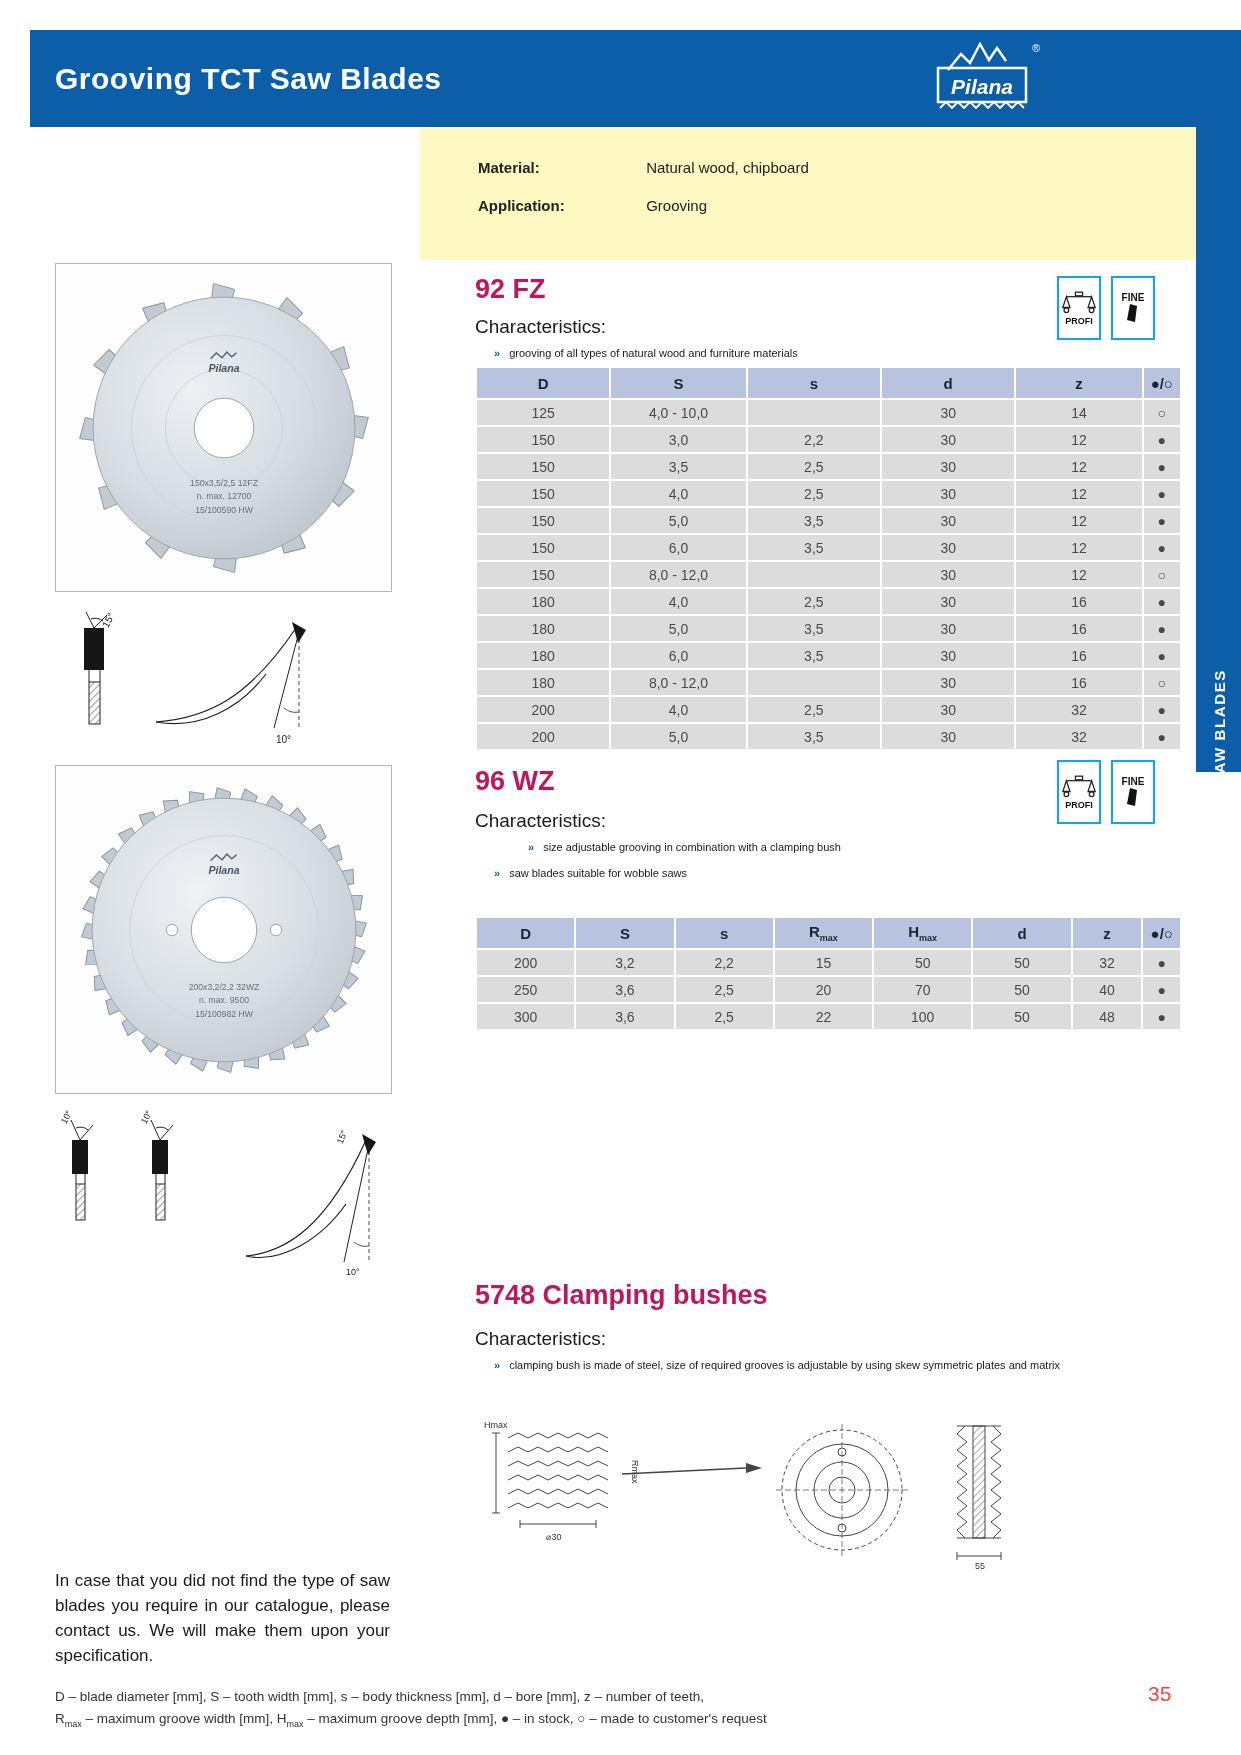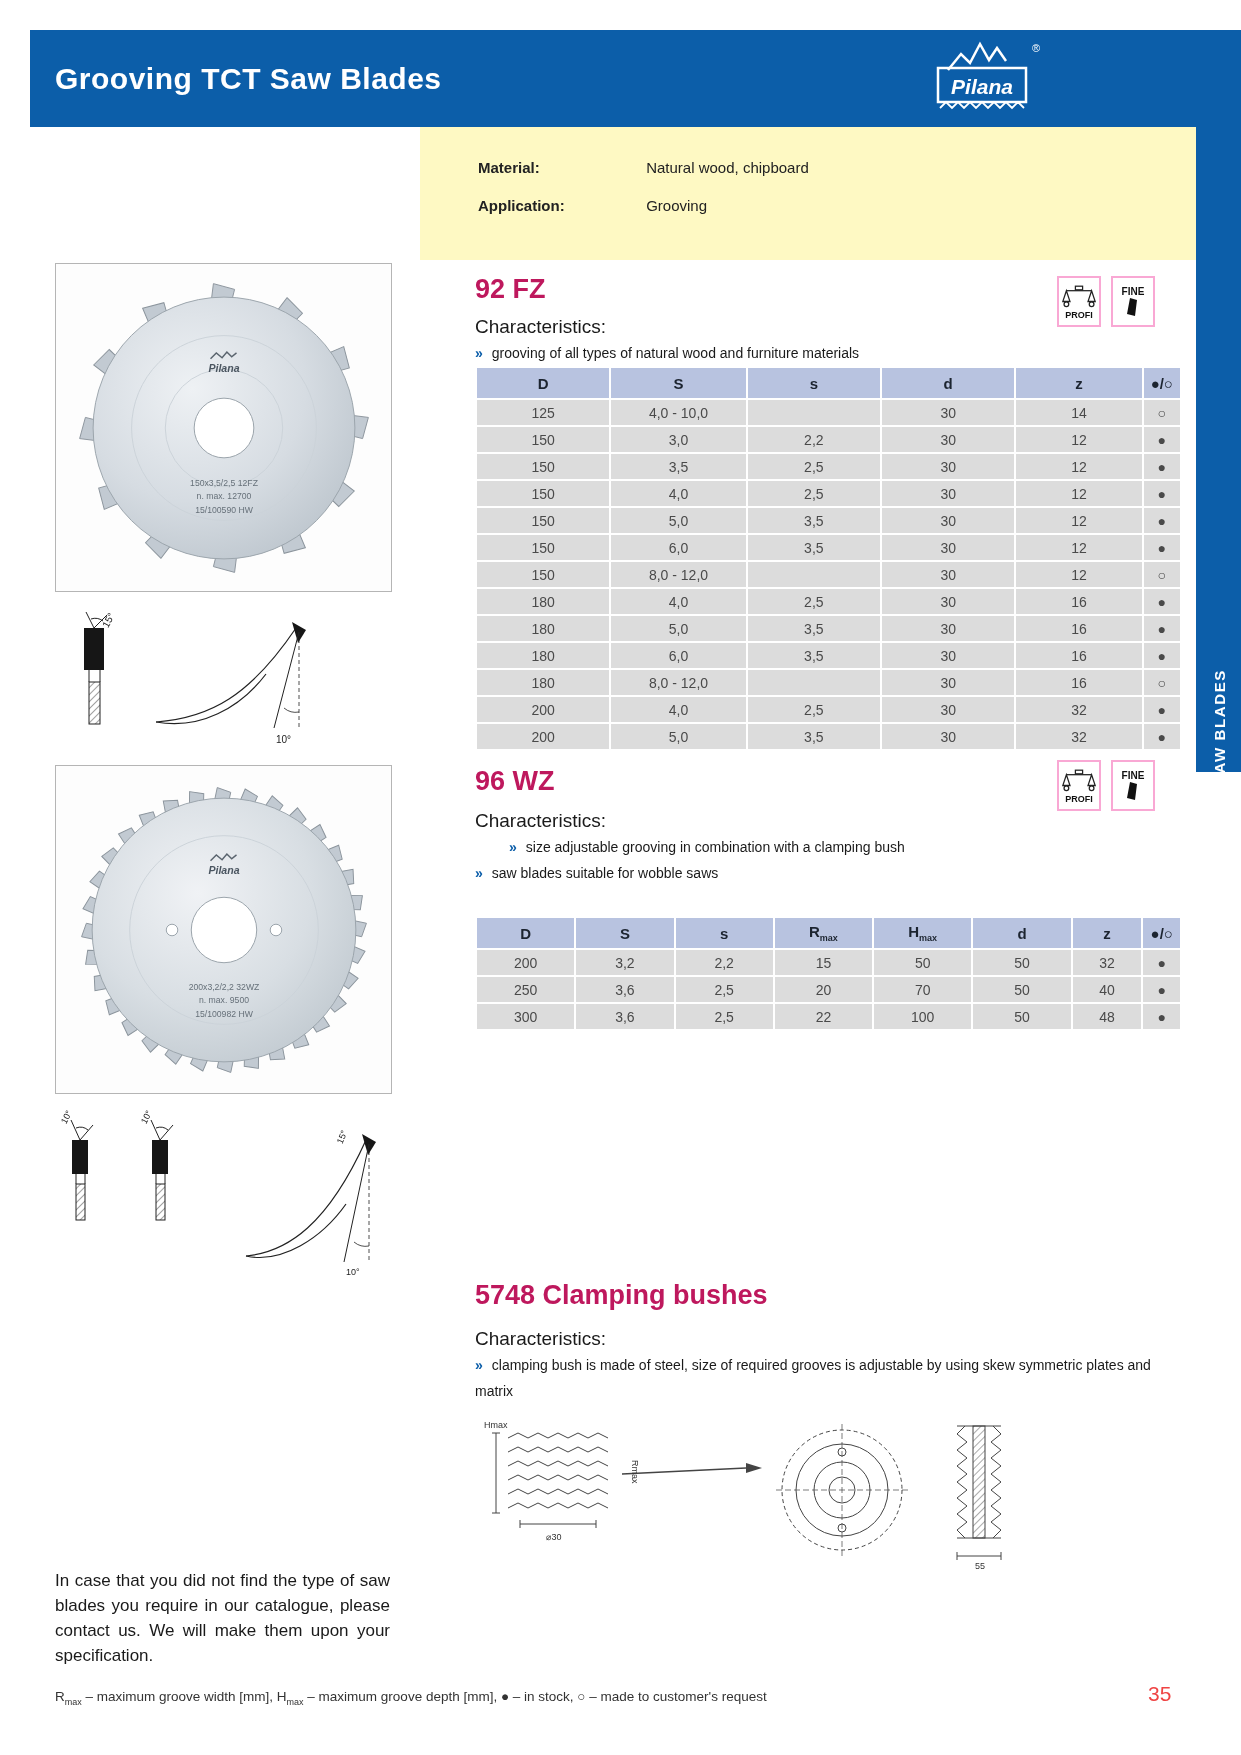--- a/index.html
+++ b/index.html
@@ -17,24 +17,24 @@
   
   .infobox{position:absolute;left:420px;top:127px;width:776px;height:133px;background:#fef9c3;}
   .inforow{position:absolute;left:58px;font-size:15px;}
   .inforow .lbl{font-weight:bold;display:inline-block;width:164px;}
   
   .imgbox{position:absolute;width:335px;height:327px;border:1px solid #b5b5b5;background:#fdfdfd;
         display:flex;align-items:center;justify-content:center;}
   
   .sec-code{position:absolute;left:475px;font-size:27px;font-weight:bold;color:#be185d;}
   .char-h{position:absolute;left:475px;font-size:19px;font-weight:normal;color:#1a1a1a;}
-  .bullet{position:absolute;left:475px;font-size:14px;color:#1a1a1a;line-height:26px;}
+  .bullet{position:absolute;left:494px;font-size:11px;color:#1a1a1a;line-height:26px;}
   .bullet .mark{color:#0c5ea9;font-weight:bold;margin-right:9px;}
   
-  .badge{position:absolute;width:44px;height:51px;border:2px solid #f9a8d4;background:#fff;
+  .badge{position:absolute;width:44px;height:64px;border:2px solid #0ea5e9;background:#fff;
         display:flex;flex-direction:column;align-items:center;justify-content:center;box-sizing:border-box;}
   .badge .blab{font-size:9px;font-weight:bold;color:#111;line-height:10px;}
   
   table.spec{position:absolute;left:475px;width:707px;border-collapse:separate;border-spacing:2px;
         table-layout:fixed;}
   table.spec th{background:#b8c3e0;color:#1c2430;font-size:15px;font-weight:bold;height:30px;
         text-align:center;padding:0;}
   table.spec th sub{font-size:9px;}
   table.spec td{background:#dcdcdc;color:#4a4a4a;font-size:14px;height:25px;text-align:center;padding:0;}
   
@@ -530,17 +530,18 @@
         <line x1="22" y1="116" x2="66" y2="116"></line>
       <line x1="22" y1="134" x2="66" y2="134"></line>
       <line x1="22" y1="130" x2="22" y2="138"></line>
         <line x1="66" y1="130" x2="66" y2="138"></line>
     </g>
     <text x="495" y="151" font-size="9" fill="#333">55</text>
   </svg>
 
   <div class="note">In case that you did not find the type of saw blades you require in our catalogue, please contact us. We will make them upon your specification.</div>
   <div class="legend">
+    <div>D – blade diameter [mm], S – tooth width [mm], s – body thickness [mm], d – bore [mm], z – number of teeth,</div>
     <div>R<sub>max</sub> – maximum groove width [mm], H<sub>max</sub> – maximum groove depth [mm], ● – in stock, ○ – made to customer's request</div>
   </div>
   <div class="pagenum">35</div>
 
 </div>
 
 </body></html>

